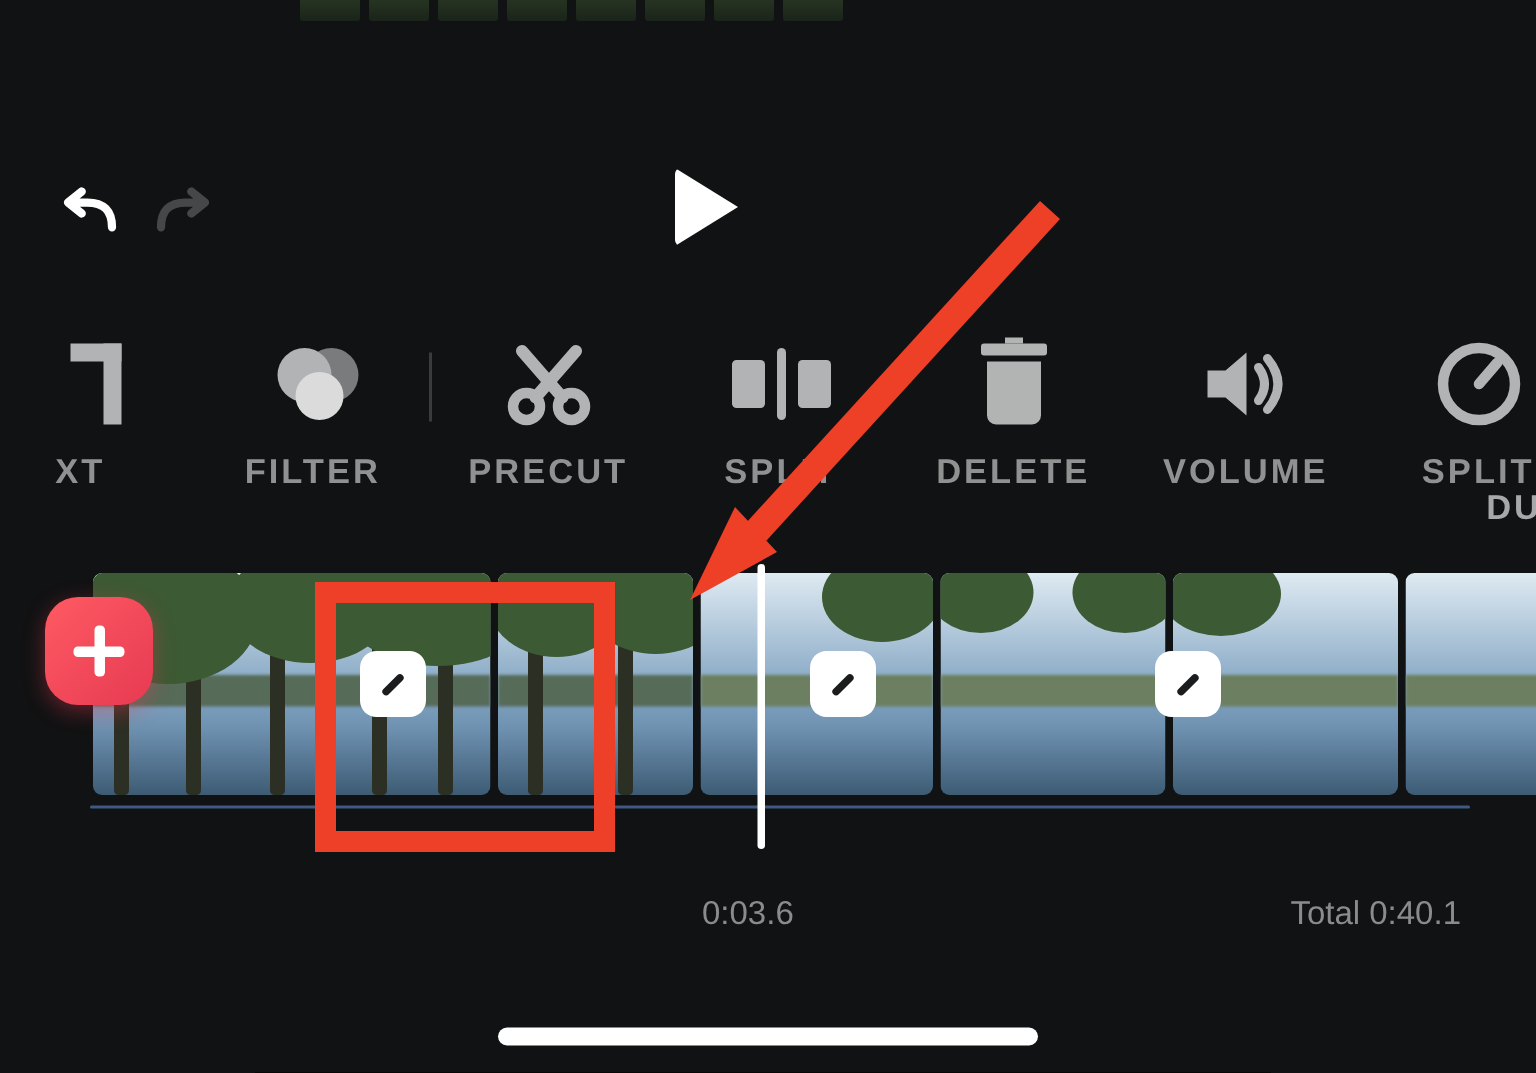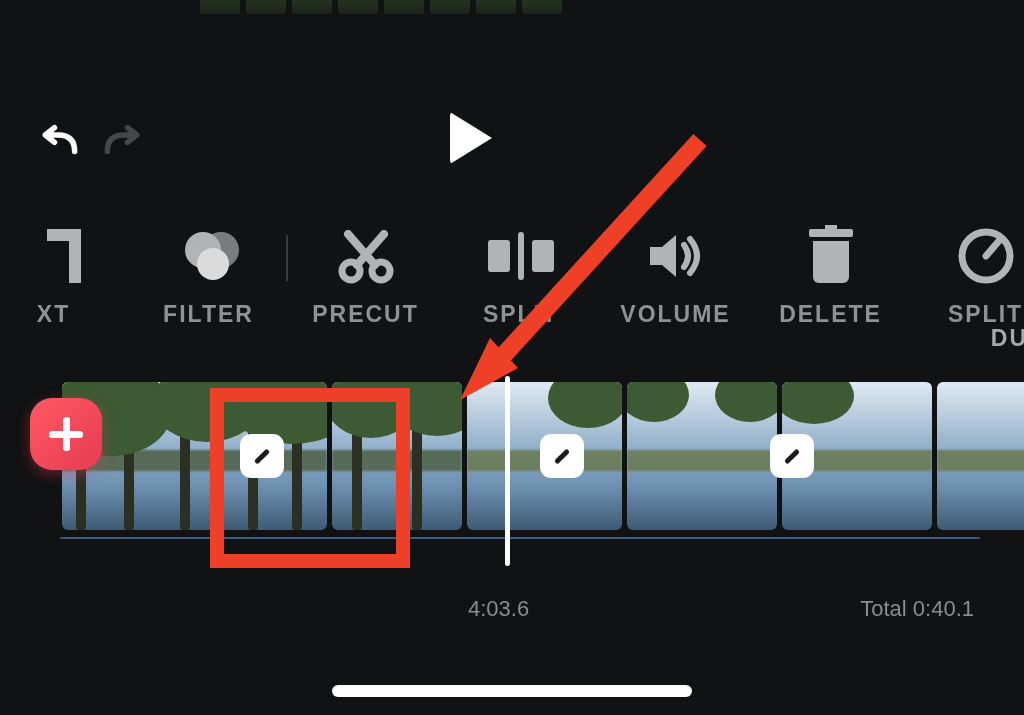--- a/index.html
+++ b/index.html
@@ -153,37 +153,37 @@
             <div class="ico-split">
               <div class="l"></div>
               <div class="m"></div>
               <div class="r"></div>
             </div>
           </div>
         <div class="lbl">SPLIT</div>
       </div>
       <div class="tool">
         <div class="ico">
+            <div class="ico-trash">
+              <div class="hnd"></div>
+              <div class="lid"></div>
+              <div class="can"></div>
+            </div>
+          </div>
+        <div class="lbl">DELETE</div>
+      </div>
+      <div class="tool">
+        <div class="ico">
             <svg class="ico-vol" viewBox="0 0 60 50">
               <path d="M4 16 L16 16 L30 4 L30 46 L16 34 L4 34 Z"></path>
               <path class="arc" d="M38 14 Q46 25 38 36"></path>
               <path class="arc" d="M44 8 Q58 25 44 42"></path>
             </svg>
           </div>
         <div class="lbl">VOLUME</div>
-      </div>
-      <div class="tool">
-        <div class="ico">
-            <div class="ico-trash">
-              <div class="hnd"></div>
-              <div class="lid"></div>
-              <div class="can"></div>
-            </div>
-          </div>
-        <div class="lbl">DELETE</div>
       </div>
       <div class="tool">
         <div class="ico">
             <svg class="ico-speed" viewBox="0 0 60 60">
               <circle cx="30" cy="30" r="24"></circle>
               <line x1="30" y1="30" x2="42" y2="16"></line>
             </svg>
           </div>
         <div class="lbl">SPLIT</div>
       </div>
@@ -266,19 +266,19 @@
   <div class="ruler"></div>
 
   <div class="hl"></div>
 
   <svg class="arrow" viewBox="0 0 320 300">
     <line x1="290" y1="20" x2="80" y2="250"></line>
     <polygon points="50,280 108,248 80,218"></polygon>
   </svg>
 
   <div class="timelabels">
-    <div class="cur">4:03.6</div>
+    <div class="cur">0:03.6</div>
     <div class="tot">Total 0:40.1</div>
   </div>
 
   <div class="homebar"></div>
 
 </div>
 
 </body></html>

